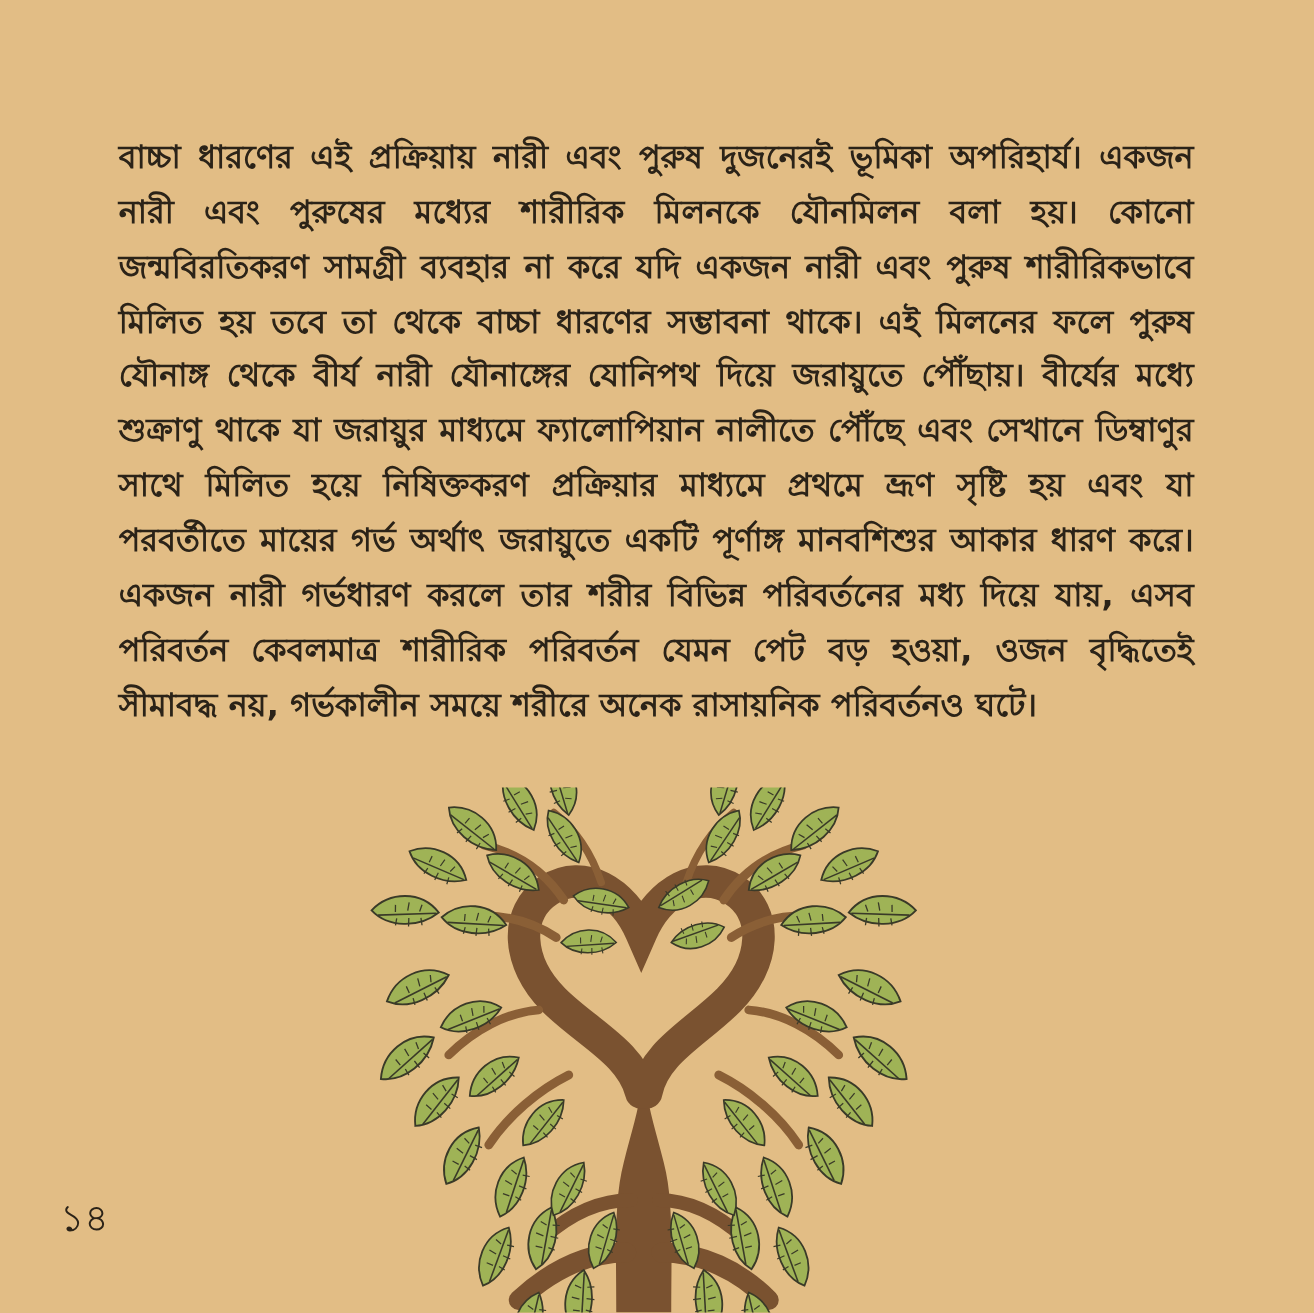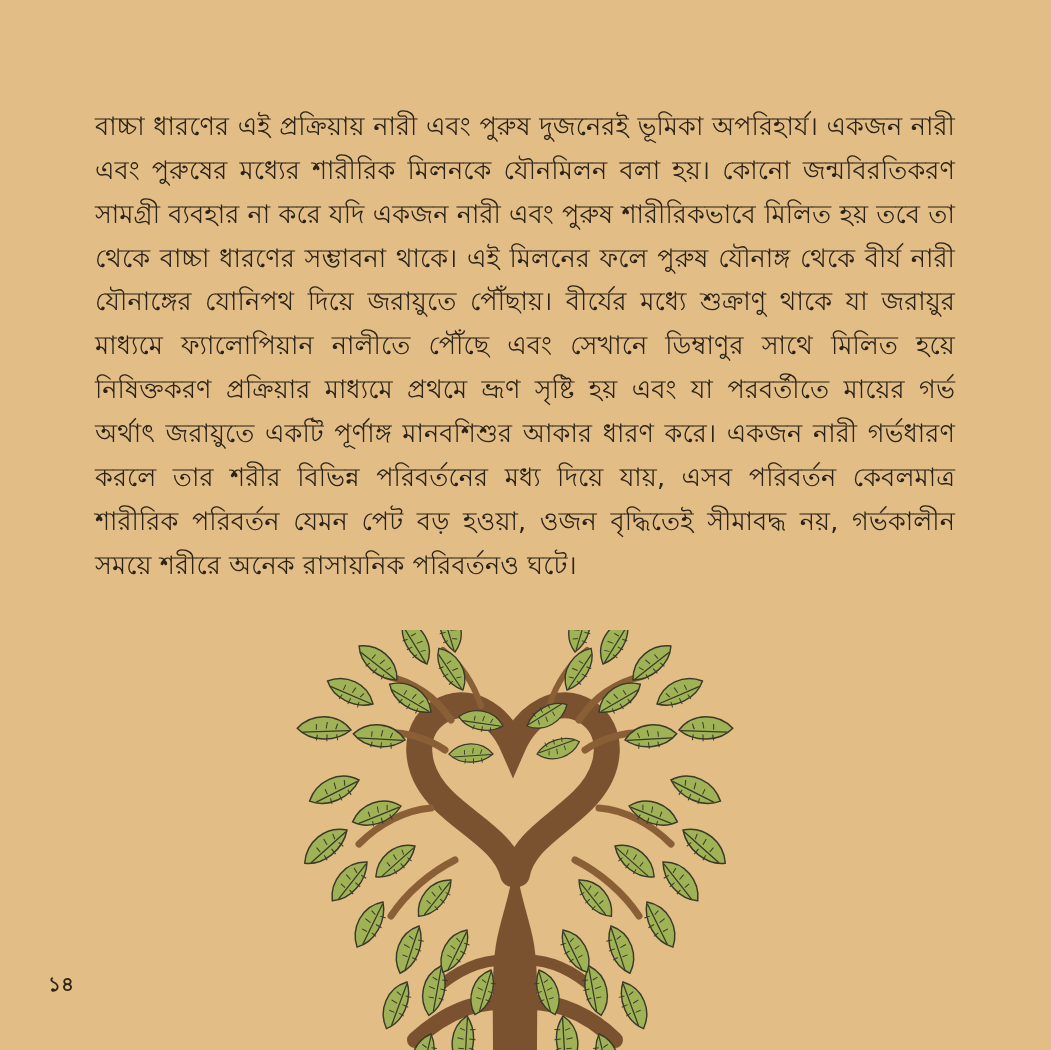--- a/index.html
+++ b/index.html
@@ -25,30 +25,29 @@
     left: 95px;
     top: 105px;
     width: 860px;
     text-align: justify;
     text-justify: inter-word;
     font-size: 25.5px;
     line-height: 1.72;
     color: #2b2318;
     letter-spacing: 0.1px;
     font-family: "DejaVu Sans", "Liberation Sans", sans-serif;
-    font-weight: 400;
+    font-weight: 700;
   }
   .page-number {
     position: absolute;
     left: 48px;
     bottom: 48px;
-    font-size: 20px;
+    font-size: 30px;
     color: #2b2318;
     font-family: "DejaVu Sans", "Liberation Sans", sans-serif;
-    font-weight: bold;
   }
   .illustration {
     position: absolute;
     left: 255px;
     top: 630px;
     width: 520px;
     height: 420px;
   }
   .illustration svg {
     display: block;

